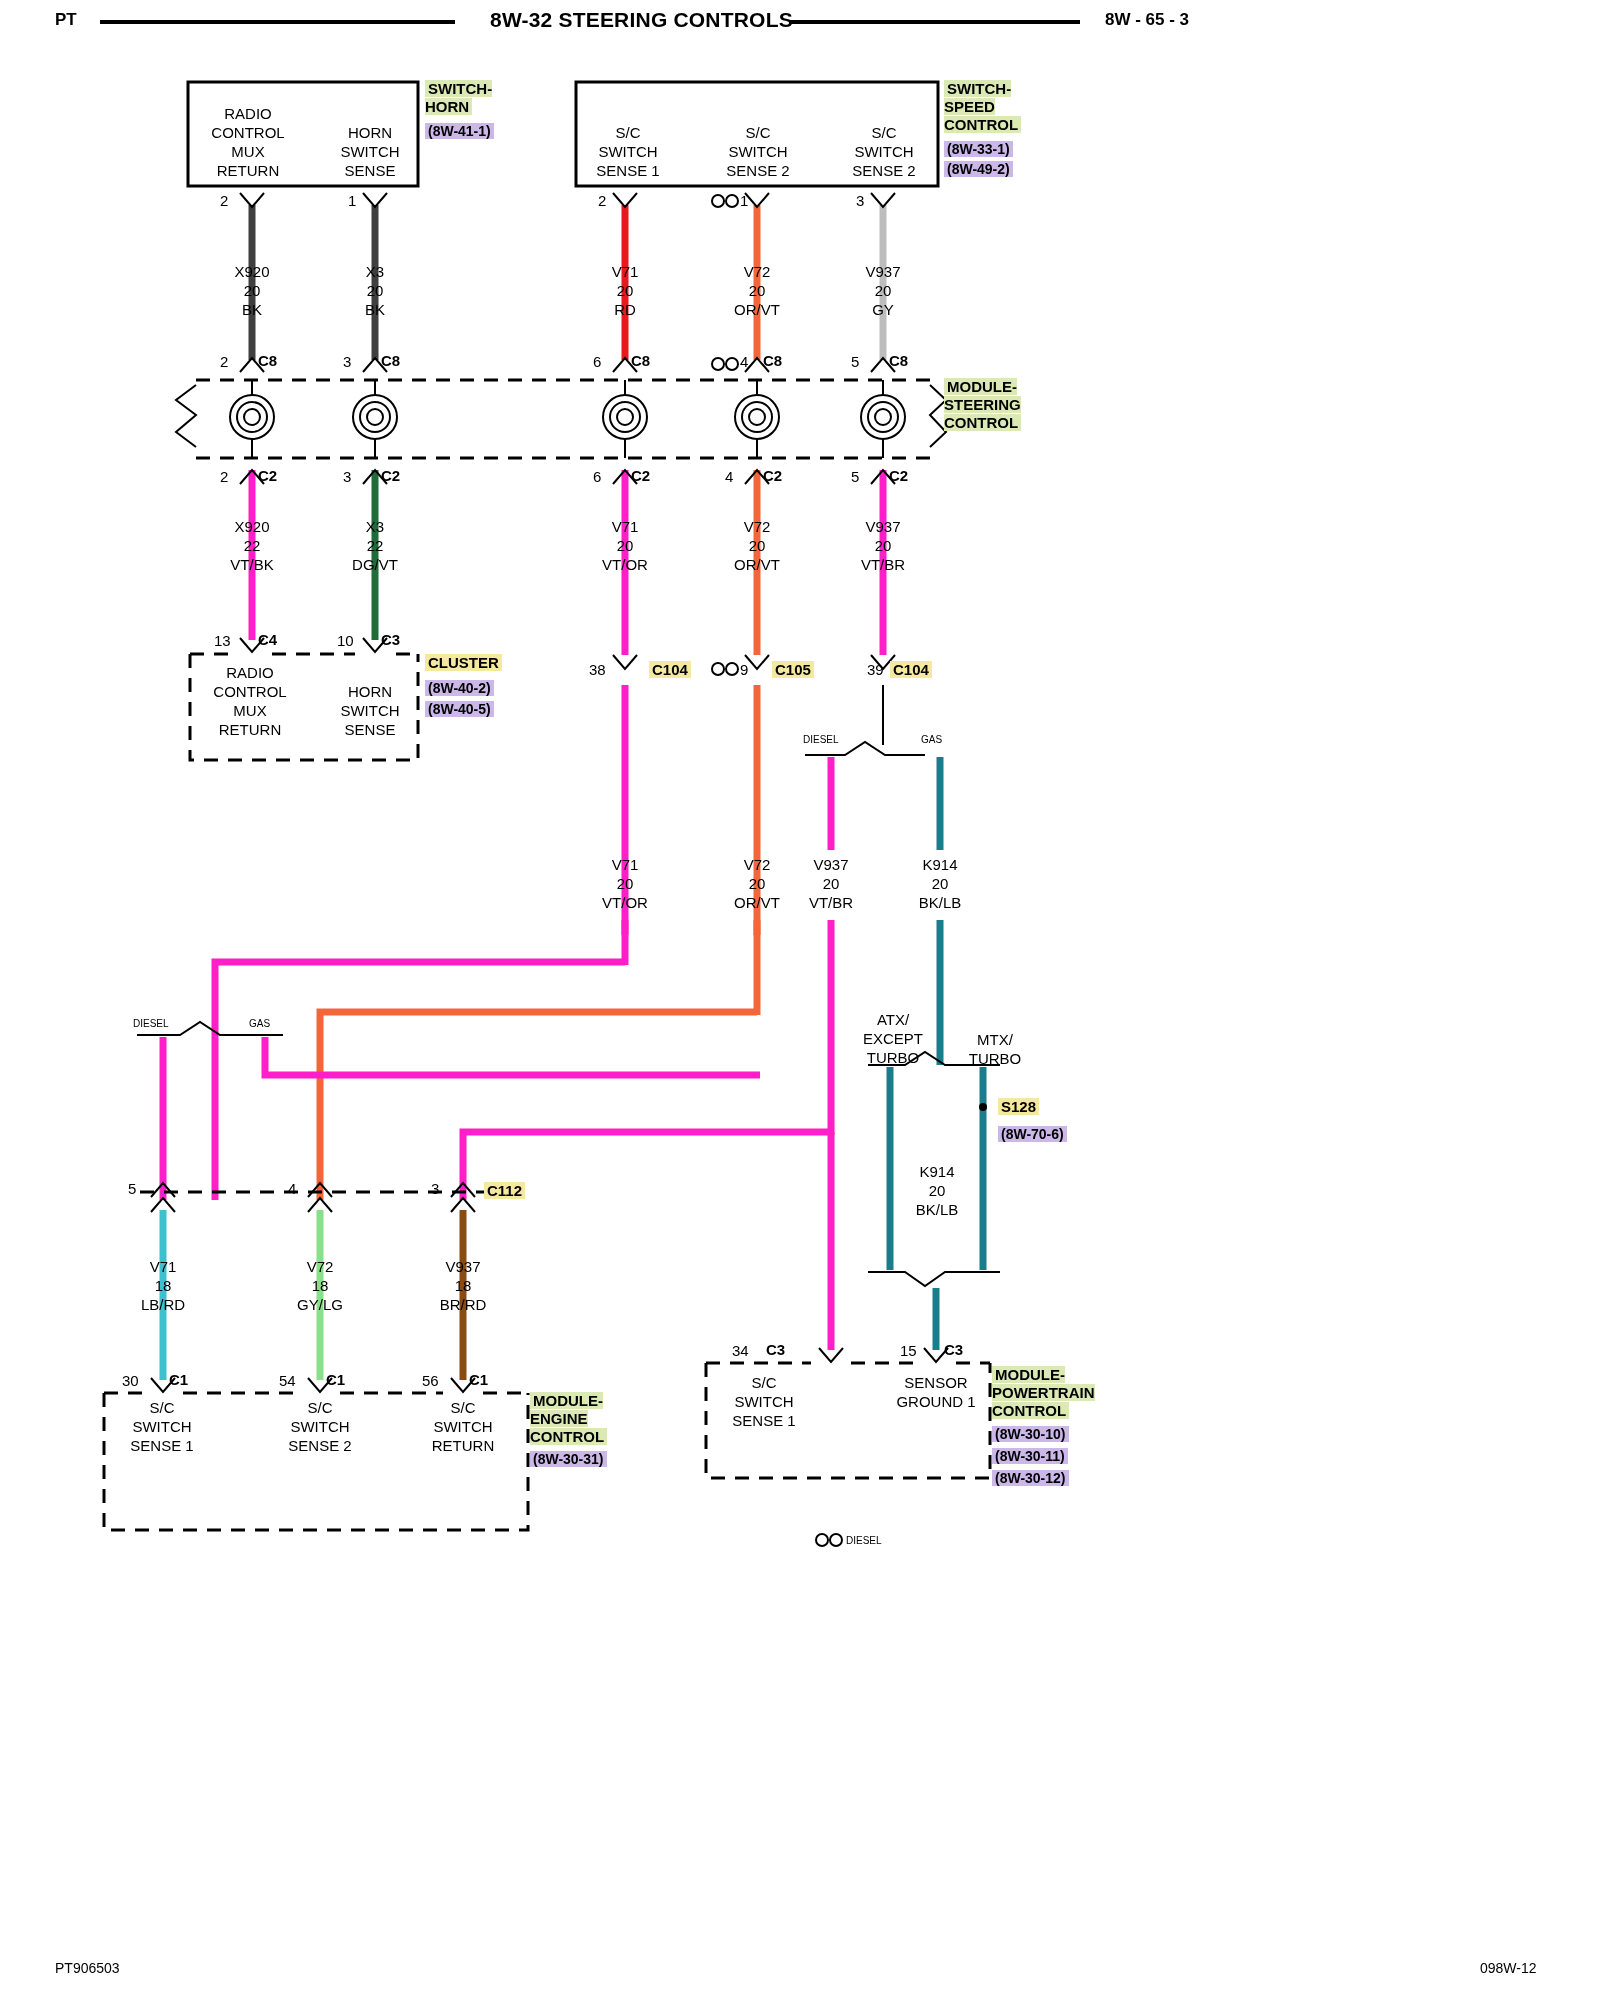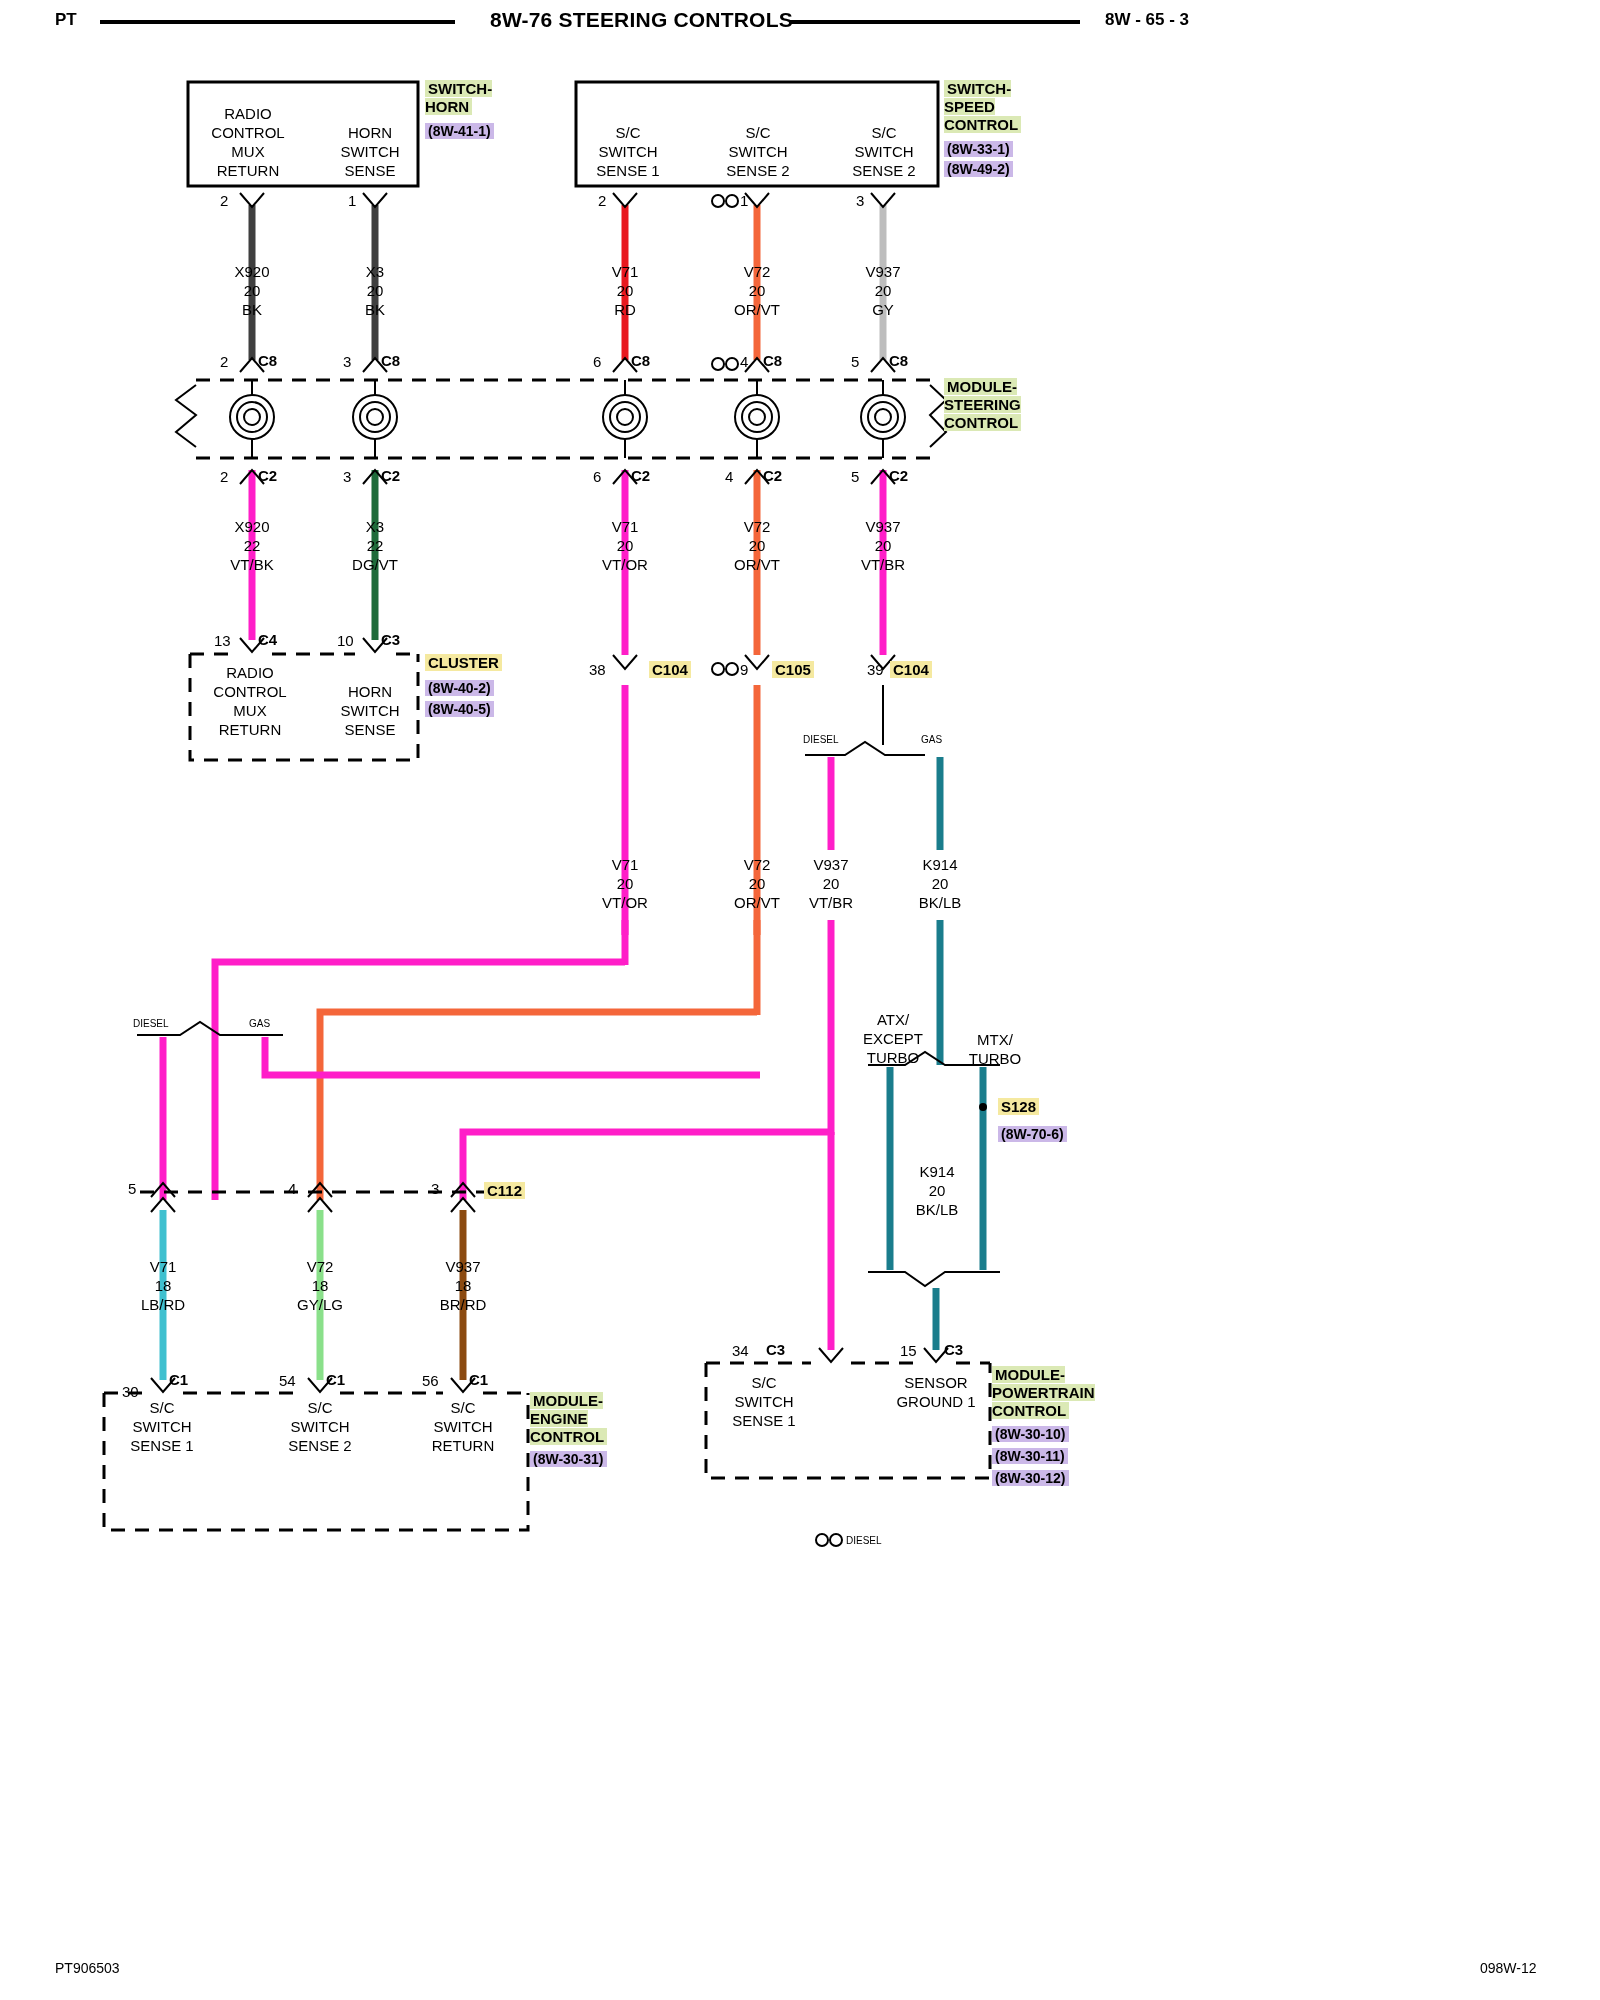--- a/index.html
+++ b/index.html
@@ -19,21 +19,21 @@
   .footer{position:absolute;font-size:14px;}
   svg{position:absolute;left:0;top:0;overflow:visible;}
 </style>
 </head>
 <body>
 
 <div class="stage">
 
   <div class="tb" style="left:55px;top:10px;">PT</div>
   <div class="rule" style="left:100px;top:20px;width:355px;"></div>
-  <div class="hdr-title abs" style="left:490px;top:8px;">8W-76 STEERING CONTROLS</div>
+  <div class="hdr-title abs" style="left:490px;top:8px;">8W-32 STEERING CONTROLS</div>
   <div class="rule" style="left:790px;top:20px;width:290px;"></div>
   <div class="tb" style="left:1105px;top:10px;">8W - 65 - 3</div>
 
   <svg width="1600" height="2000">
     <defs></defs>
 
     <rect x="188" y="82" width="230" height="104" fill="none" stroke="#000" stroke-width="3"></rect>
     <rect x="576" y="82" width="362" height="104" fill="none" stroke="#000" stroke-width="3"></rect>
 
     <line x1="252" y1="205" x2="252" y2="360" stroke="#3f3f3f" stroke-width="7"></line>
@@ -285,21 +285,21 @@
 
   <div class="pin" style="left:128px;top:1180px;">5</div>
   <div class="pin" style="left:288px;top:1180px;">4</div>
   <div class="pin" style="left:431px;top:1180px;">3</div>
   <div class="abs" style="left:484px;top:1182px;text-align:right;"><span class="hl-yellow">C112</span></div>
 
   <div class="lbl" style="left:113px;top:1257px;width:100px;"><span>V71</span><br><span>18</span><br><span>LB/RD</span></div>
   <div class="lbl" style="left:270px;top:1257px;width:100px;"><span>V72</span><br><span>18</span><br><span>GY/LG</span></div>
   <div class="lbl" style="left:413px;top:1257px;width:100px;"><span>V937</span><br><span>18</span><br><span>BR/RD</span></div>
 
-  <div class="pin" style="left:122px;top:1372px;margin-top:11px;">30</div>
+  <div class="pin" style="left:122px;top:1372px;">30</div>
   <div class="cc" style="left:169px;top:1371px;">C1</div>
   <div class="pin" style="left:279px;top:1372px;">54</div>
   <div class="cc" style="left:326px;top:1371px;">C1</div>
   <div class="pin" style="left:422px;top:1372px;">56</div>
   <div class="cc" style="left:469px;top:1371px;">C1</div>
 
   <div class="lbl" style="left:110px;top:1398px;width:104px;">S/C<br>SWITCH<br>SENSE 1</div>
   <div class="lbl" style="left:268px;top:1398px;width:104px;">S/C<br>SWITCH<br>SENSE 2</div>
   <div class="lbl" style="left:411px;top:1398px;width:104px;">S/C<br>SWITCH<br>RETURN</div>
   <div class="abs" style="left:530px;top:1392px;"><span class="hl-green">MODULE-<br>ENGINE<br>CONTROL</span></div>

